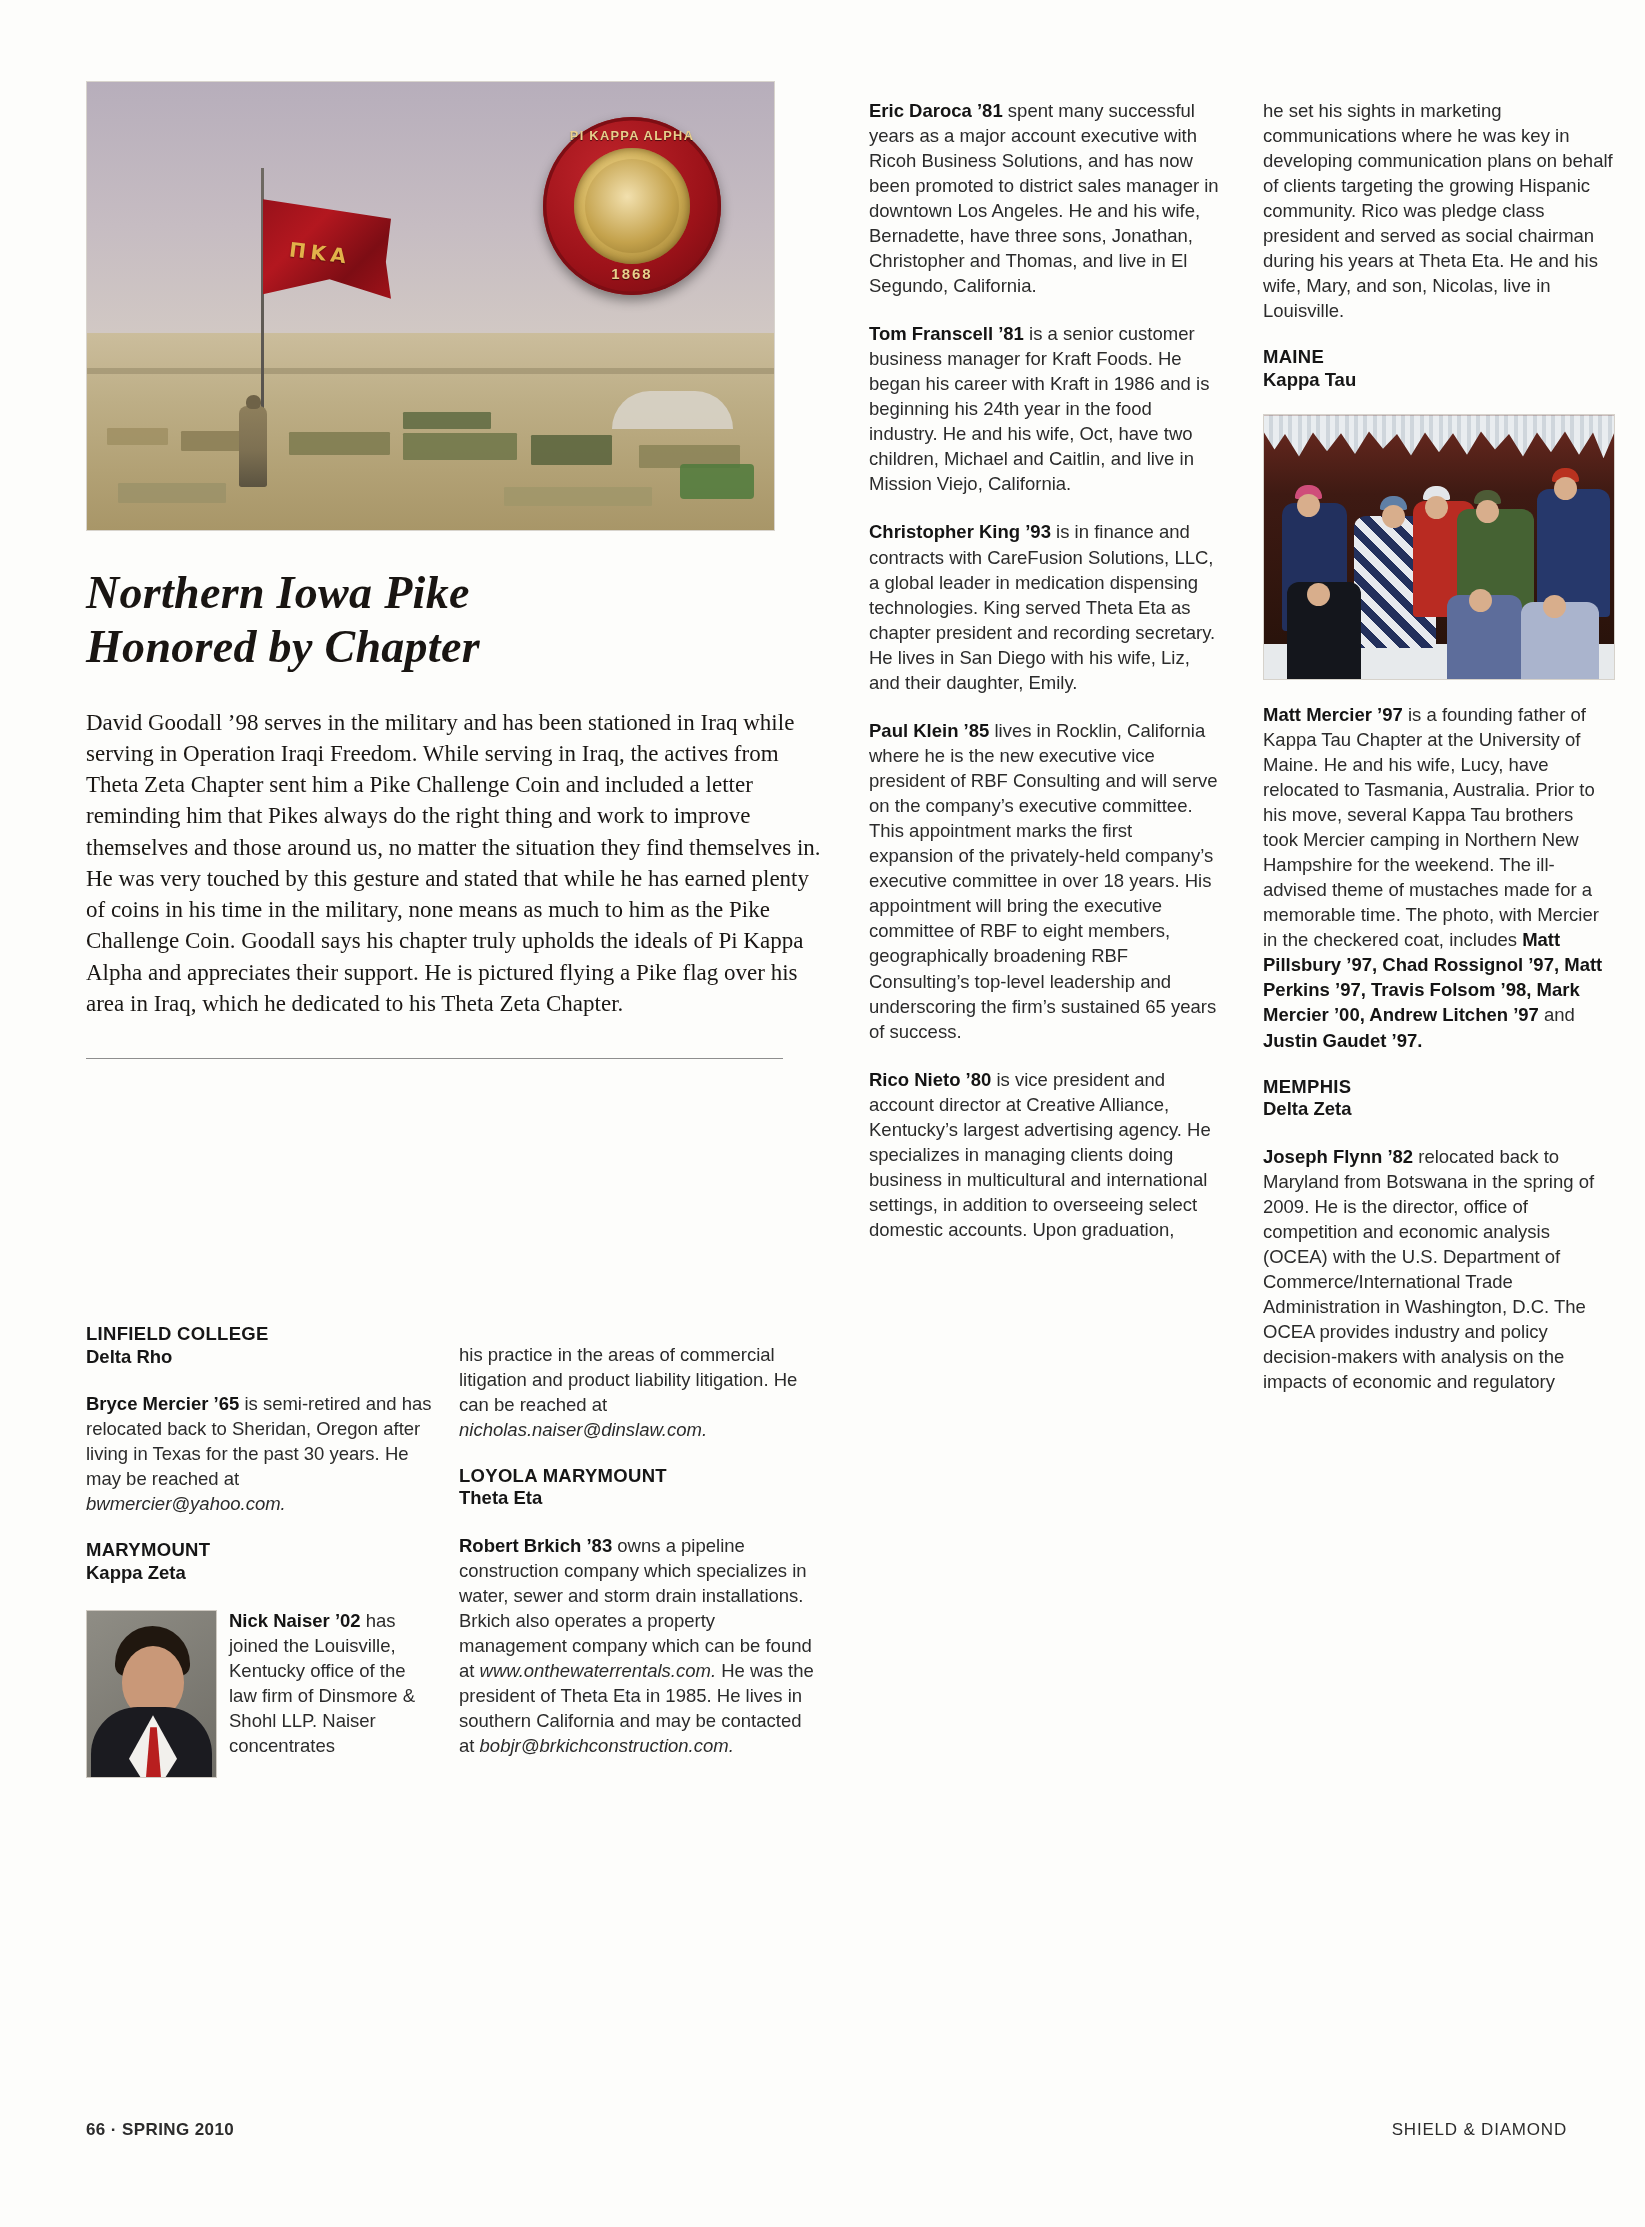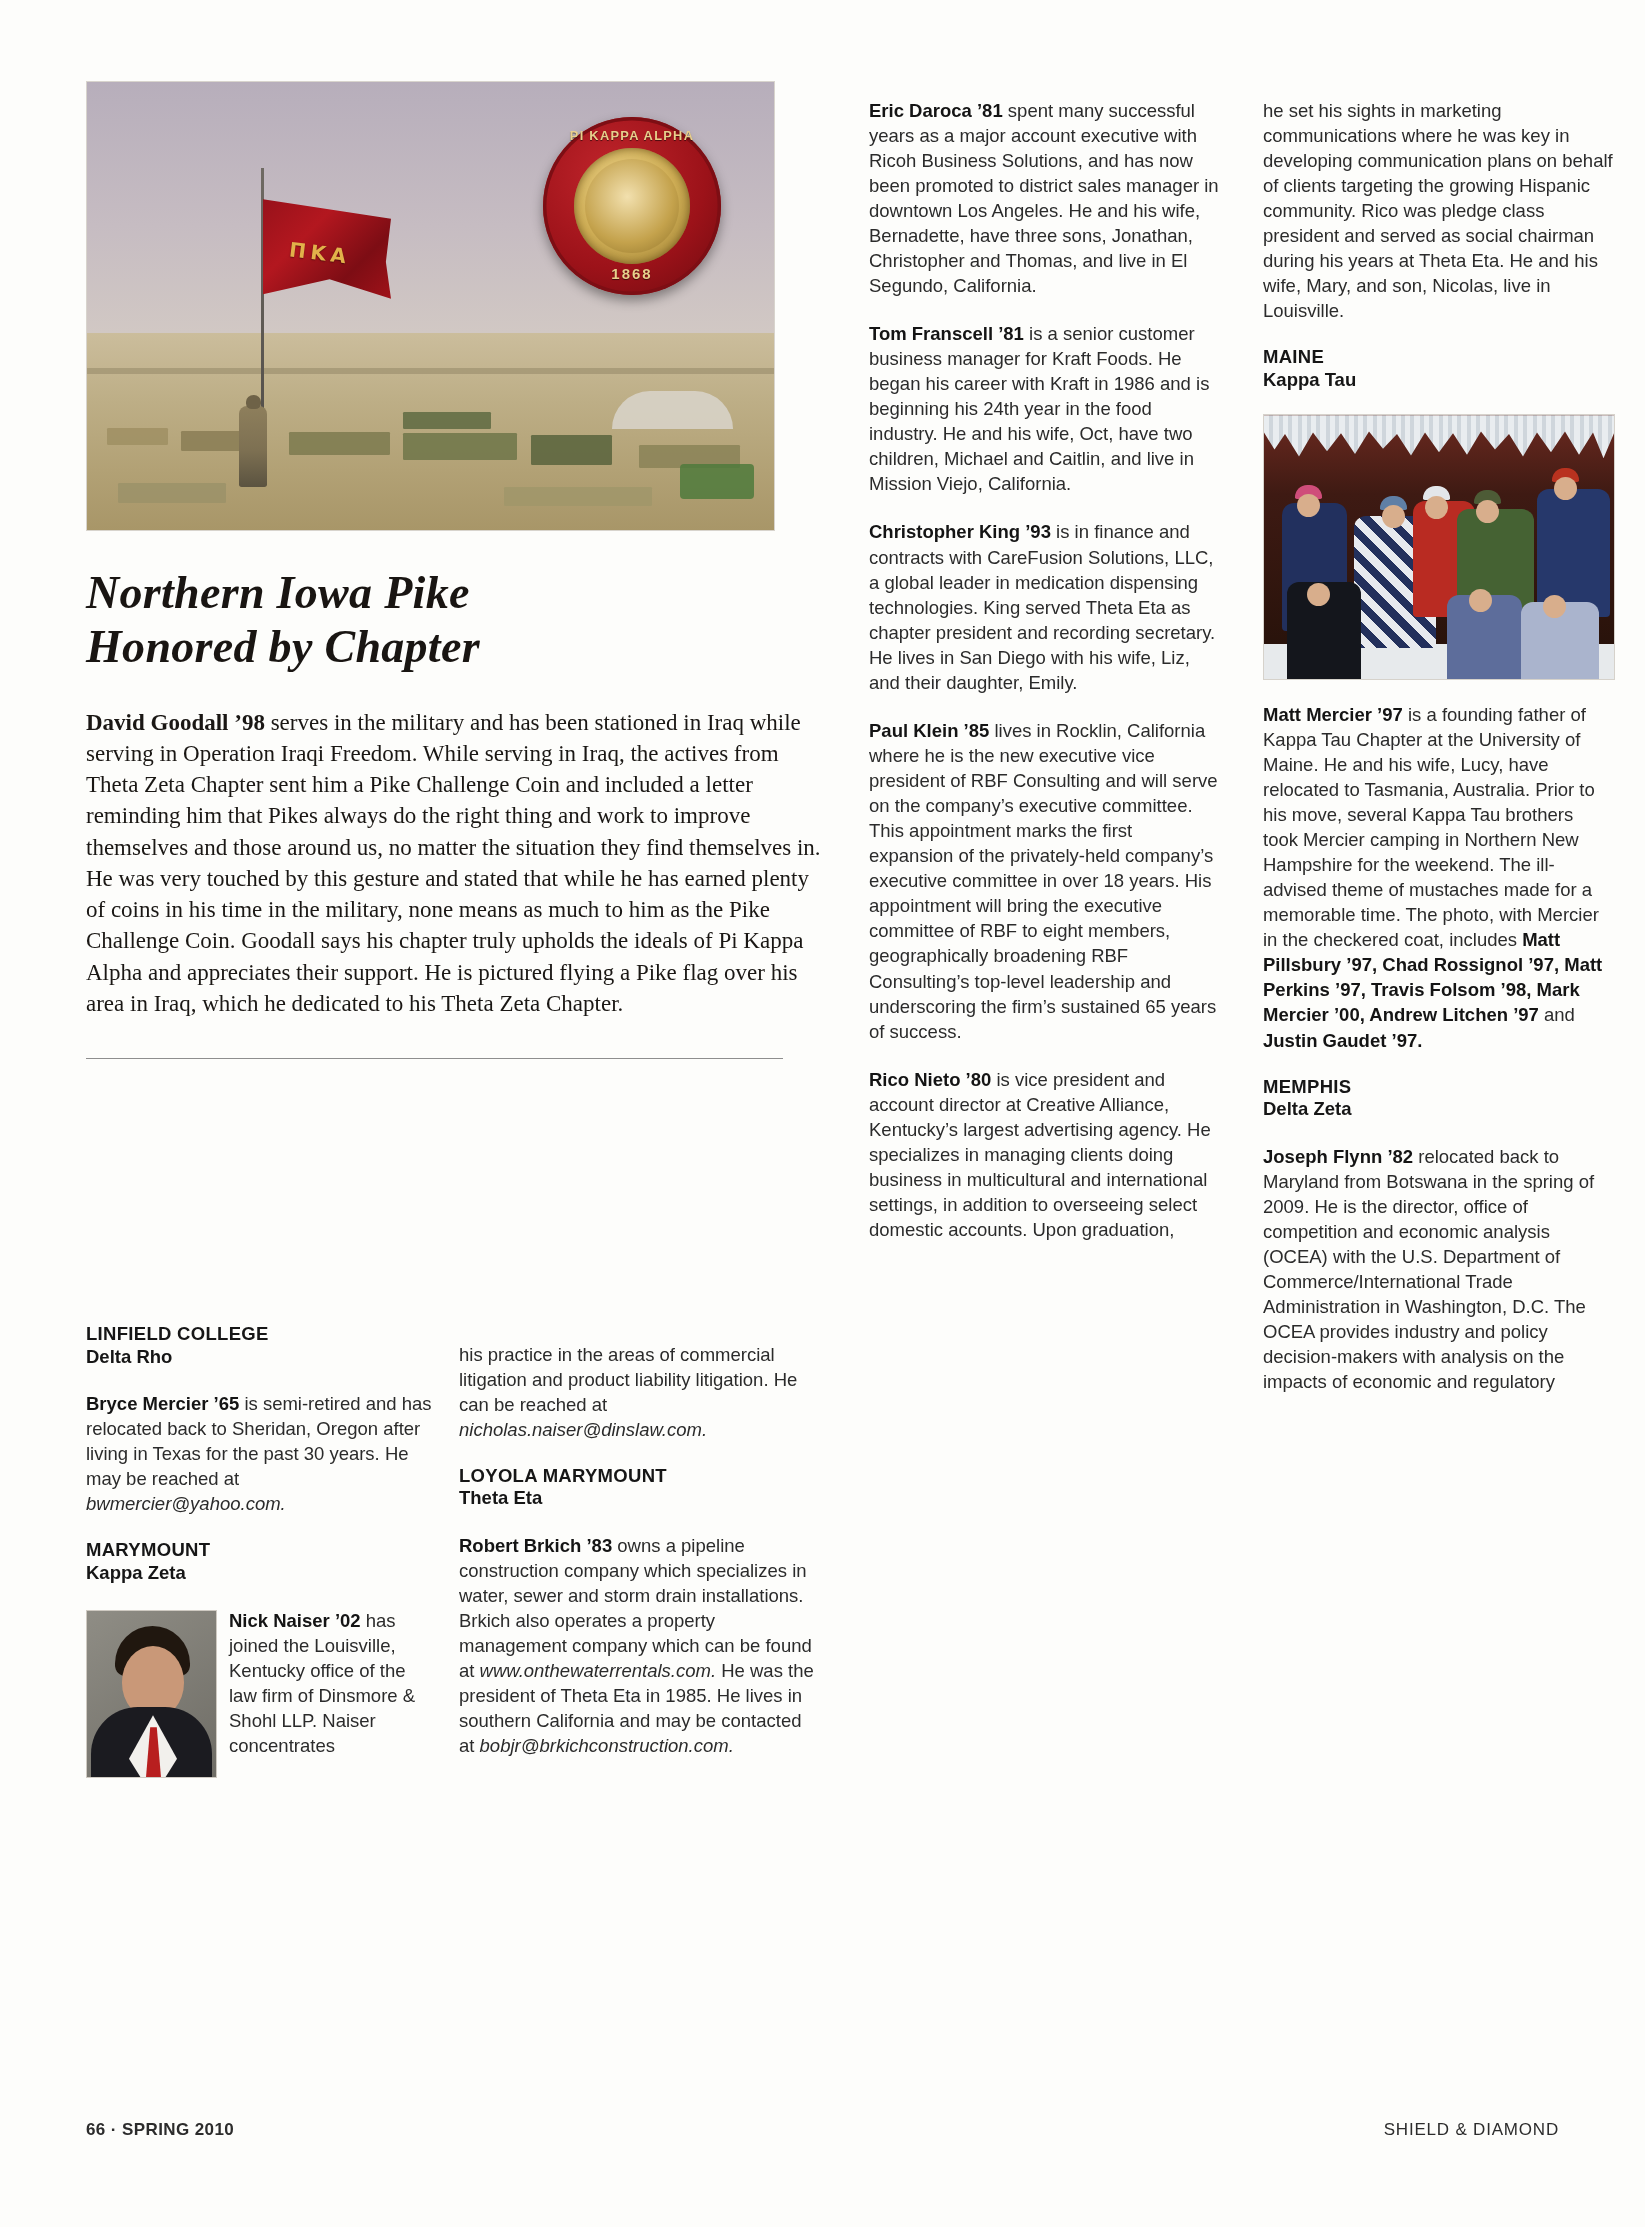--- a/index.html
+++ b/index.html
@@ -116,21 +116,21 @@
     letter-spacing: 0.3px;
   }
   .feature-body {
     font-family: "Liberation Serif", serif;
     font-size: 23px;
     line-height: 1.36;
     color: #1a1714;
     margin-top: 32px;
     text-align: left;
   }
-  .feature-body b { font-weight: bold; text-align: right; }
+  .feature-body b { font-weight: normal; text-align: right; }
   .rule {
     margin-top: 39px;
     border-top: 1px solid #8e8e8e;
     width: 697px;
   }
 
   
   .note-col {
     font-size: 18.5px;
     line-height: 1.355;
@@ -198,21 +198,21 @@
   .person { position:absolute; border-radius:12px 12px 4px 4px; }
   .head { position:absolute; width:23px; height:23px; border-radius:50%; background:#d8ae8c; }
   .hat  { position:absolute; width:27px; height:13.5px; border-radius:13.5px 13.5px 2px 2px; }
 
   
   .footer-left {
     position:absolute; left:86px; top:2120px;
     font-size:17px; font-weight:bold; letter-spacing:0.4px; color:#2c2c2c;
   }
   .footer-right {
-    position:absolute; right:86px; top:2120px;
+    position:absolute; right:78px; top:2120px;
     font-size:17px; letter-spacing:0.8px; color:#2c2c2c;
   }
 </style>
 </head>
 <body>
 
 <div class="page">
 
   <div id="feature">
 

